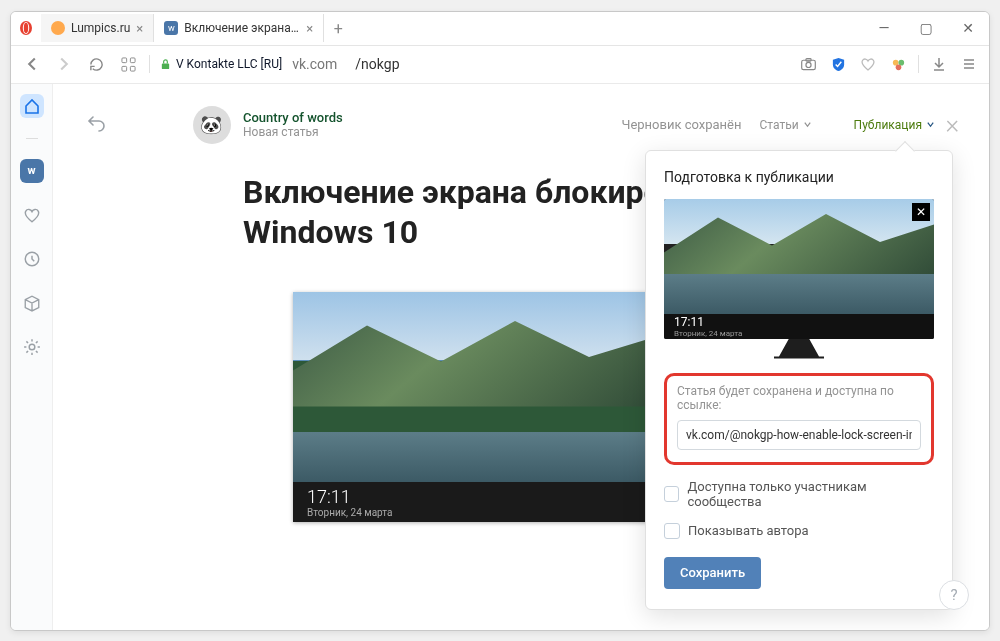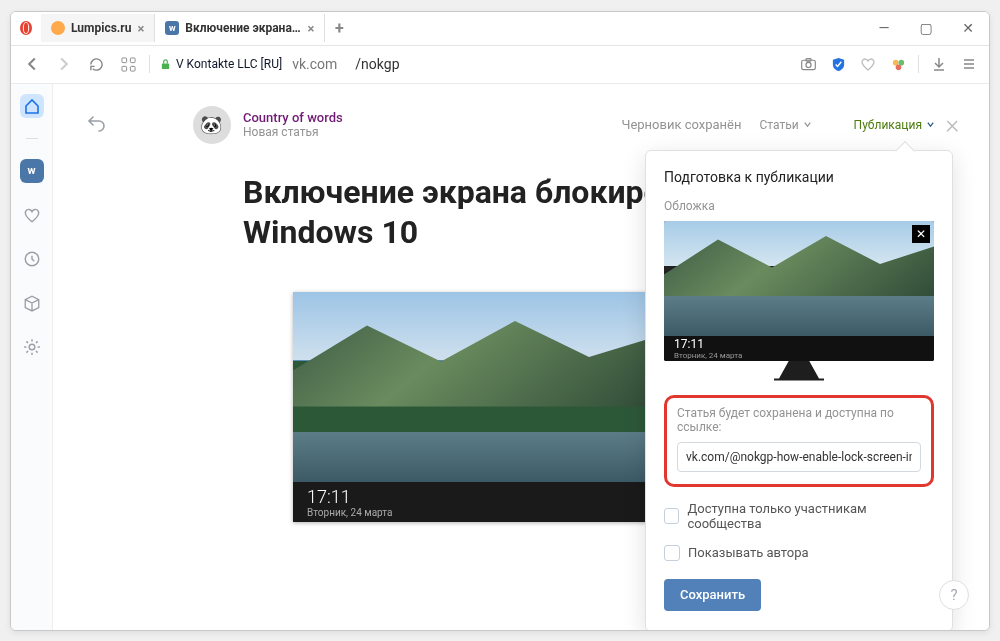--- a/index.html
+++ b/index.html
@@ -1,20 +1,20 @@
 <!DOCTYPE html>
 <html><head>
 <meta charset="utf-8">
 <style>
 * { margin:0; padding:0; box-sizing:border-box; font-family:-apple-system,BlinkMacSystemFont,"Segoe UI",Roboto,Arial,sans-serif; }
 body { background:#f0f0f0; display:flex; align-items:center; justify-content:center; height:641px; }
 .frame { width:980px; height:620px; background:#fff; border:1px solid #c8c8c8; border-radius:6px; overflow:hidden; position:relative; box-shadow:0 2px 6px rgba(0,0,0,.08);}
 .titlebar { height:34px; background:#fff; display:flex; align-items:center; border-bottom:1px solid #e5e5e5;}
 .titlebar-icon { width:30px; display:flex; align-items:center; justify-content:center; }
-.tabs { display:flex; align-items:center; height:100%; flex:1;font-weight:bold; }
+.tabs { display:flex; align-items:center; height:100%; flex:1; }
 .tab { display:flex; align-items:center; height:28px; padding:0 10px; background:#f5f5f5; border-right:1px solid #e0e0e0; font-size:12px; color:#333; max-width:170px; gap:6px;}
 .tab.active { background:#fff;}
 .tab-label { overflow:hidden; white-space:nowrap; text-overflow:ellipsis; flex:1; }
 .tab-close { color:#888; font-size:13px; cursor:pointer;}
 .tab-favicon { width:14px; height:14px; display:inline-flex; align-items:center; justify-content:center; border-radius:3px; font-size:9px; color:#fff; }
 .tab-favicon.lump { background:#ffa94d; border-radius:50%; }
 .tab-favicon.vk { background:#4a76a8; }
 .newtab { width:28px; height:28px; display:flex; align-items:center; justify-content:center; color:#888; font-size:16px; cursor:pointer;}
 .win-controls { display:flex; }
 .win-btn { width:42px; height:34px; display:flex; align-items:center; justify-content:center; color:#666; font-size:14px;}
@@ -32,21 +32,21 @@
 .left-rail { width:42px; background:#fafbfc; border-right:1px solid #eee; display:flex; flex-direction:column; align-items:center; padding-top:10px; gap:20px;}
 .rail-icon { width:24px; height:24px; display:flex; align-items:center; justify-content:center; color:#9aa0a6; font-size:16px; border-radius:6px;}
 .rail-icon.home { background:#cfe5ff; color:#1a73e8;}
 .rail-icon.vk-box { background:#4a76a8; color:#fff; font-size:11px; font-weight:bold;}
 .rail-sep { width:12px; height:1px; background:#ddd;}
 
 .page { flex:1; background:#fff; position:relative; overflow:hidden;}
 .editor-header { display:flex; align-items:center; padding:22px 36px 0 140px;}
 .avatar { width:38px; height:38px; border-radius:50%; background:#ddd; display:flex; align-items:center; justify-content:center; font-size:18px;}
 .author { margin-left:12px; }
-.author-name { color:#701a75; font-size:13px; font-weight:500;}
+.author-name { color:#14532d; font-size:13px; font-weight:500;}
 .author-sub { color:#939393; font-size:12px;}
 .ed-spacer { flex:1;}
 .ed-status { color:#939393; font-size:13px; margin-right:18px;}
 .ed-menu { color:#939393; font-size:12px; margin-right:18px; display:flex; align-items:center; gap:4px;}
 .ed-menu.primary { color:#4d7c0f; font-weight:400;padding-left:24px;}
 .ed-close { position:absolute; right:30px; top:25px; font-size:26px; color:#bbb; font-weight:300;}
 .article-title { font-size:32px; font-weight:700; color:#222; padding:28px 180px 20px 190px; line-height:1.25;}
 .article-image { margin:20px 0 0 240px; width:370px; height:230px; position:relative; background:linear-gradient(#5a8cb8 0%,#5a8cb8 30%, #2d5838 30%, #2d5838 100%);
   box-shadow:0 1px 4px rgba(0,0,0,.3);}
 .article-image .sky { position:absolute; top:0; left:0; right:0; height:68px; background:linear-gradient(#9dc4e5,#cfe0ee);}
@@ -264,21 +264,20 @@
           <div class="lake"></div>
         <div class="bar">
           <div class="time">17:11</div>
           <div class="date">Вторник, 24 марта</div>
         </div>
       </div>
 
       <div class="popover">
         <div class="pop-arrow"></div>
         <div class="pop-title">Подготовка к публикации</div>
-        <div class="pop-label">Обложка</div>
         <div class="cover-wrap">
           <div class="cover">
             <div class="sky2"></div>
               <div class="mnt2"></div>
               <div class="lake2"></div>
             <div class="bar2">
                 <div class="time2">17:11</div>
                 <div class="date2">Вторник, 24 марта</div>
               </div>
             <div class="cover-close">✕</div>

